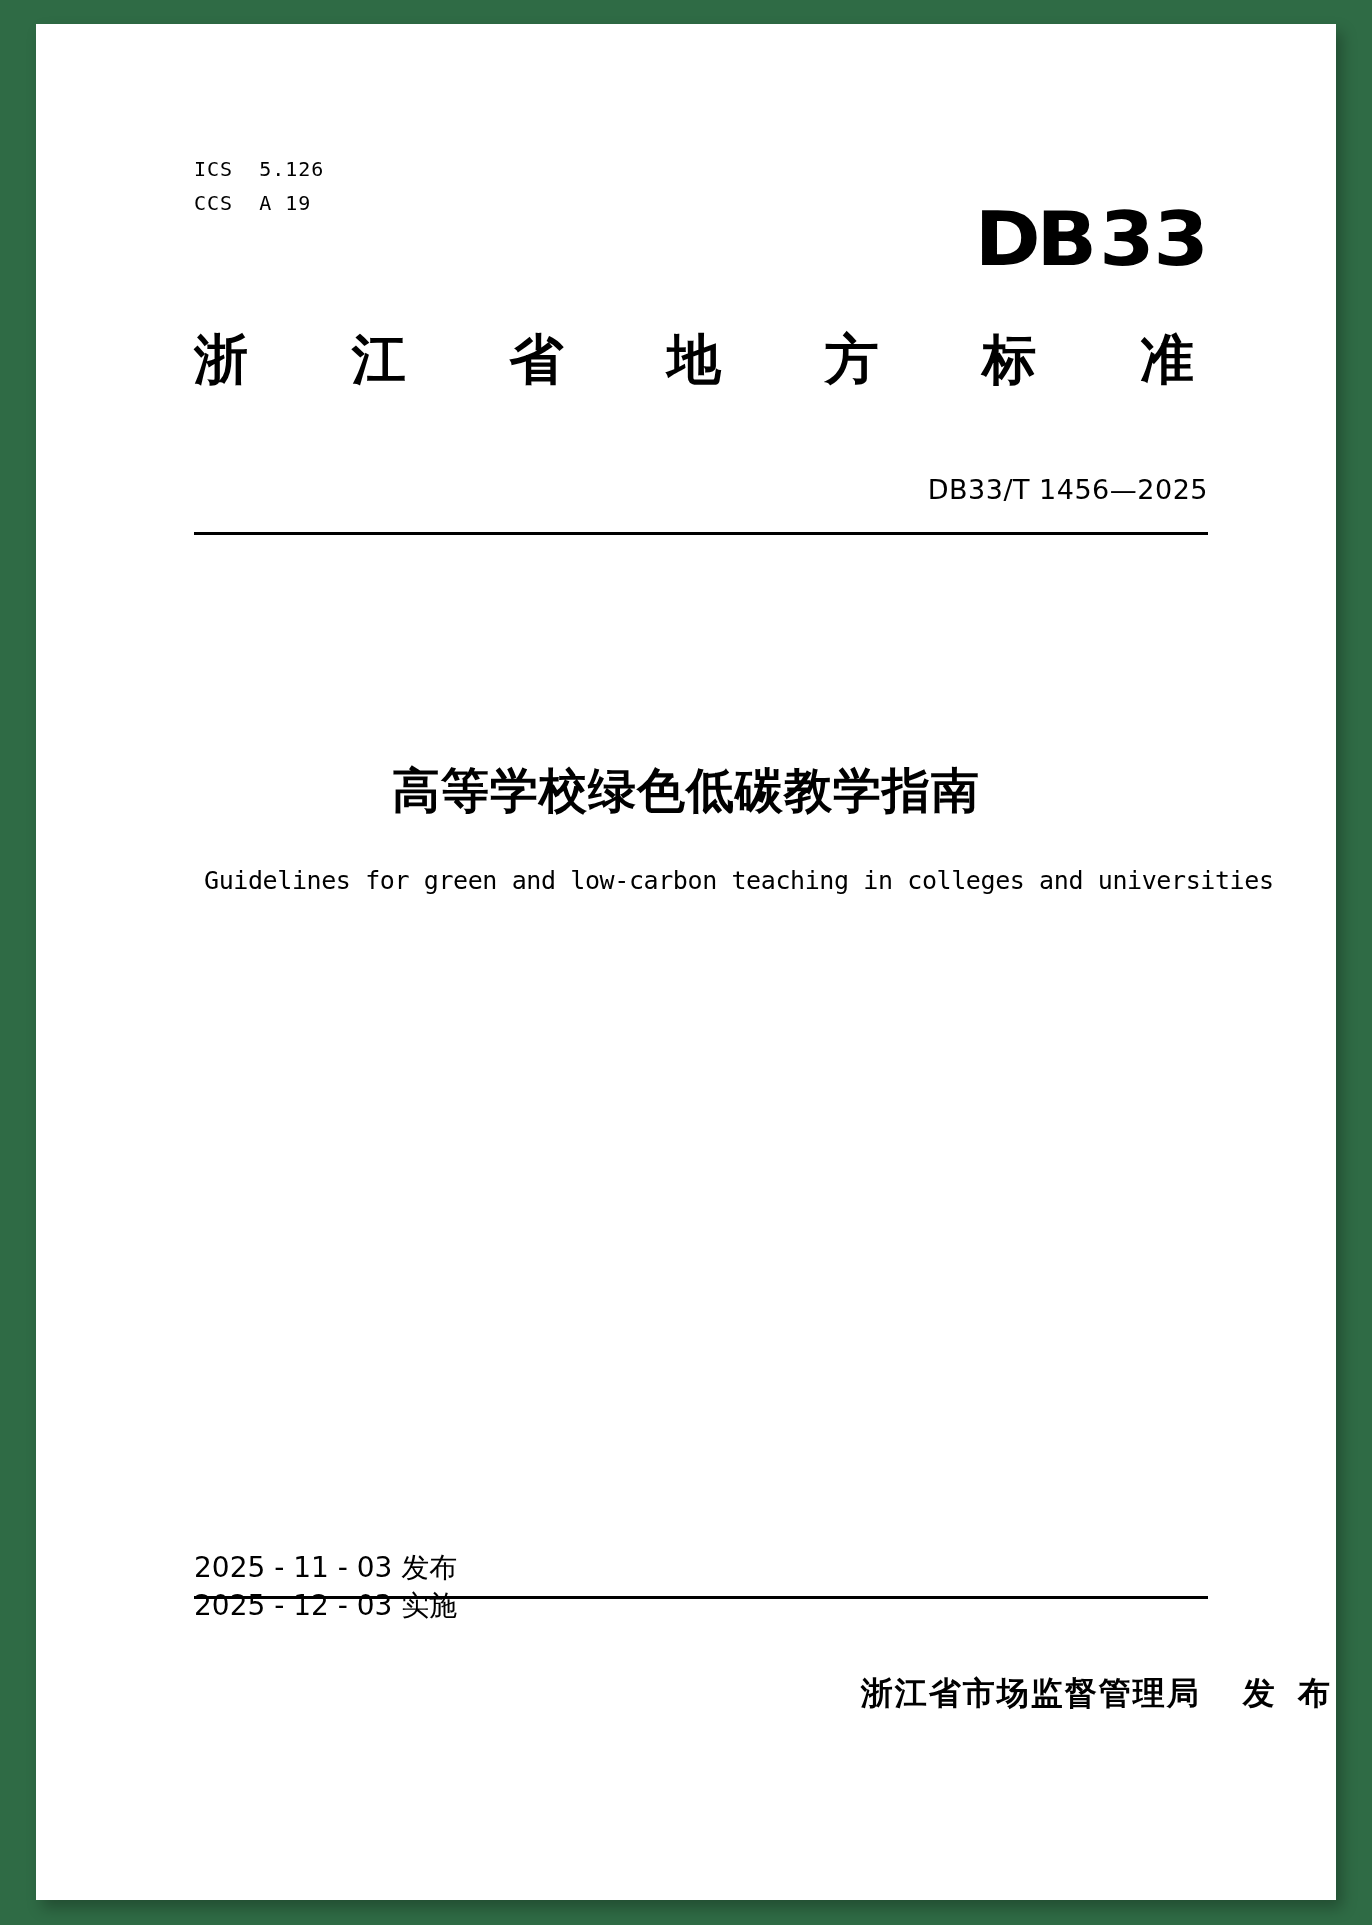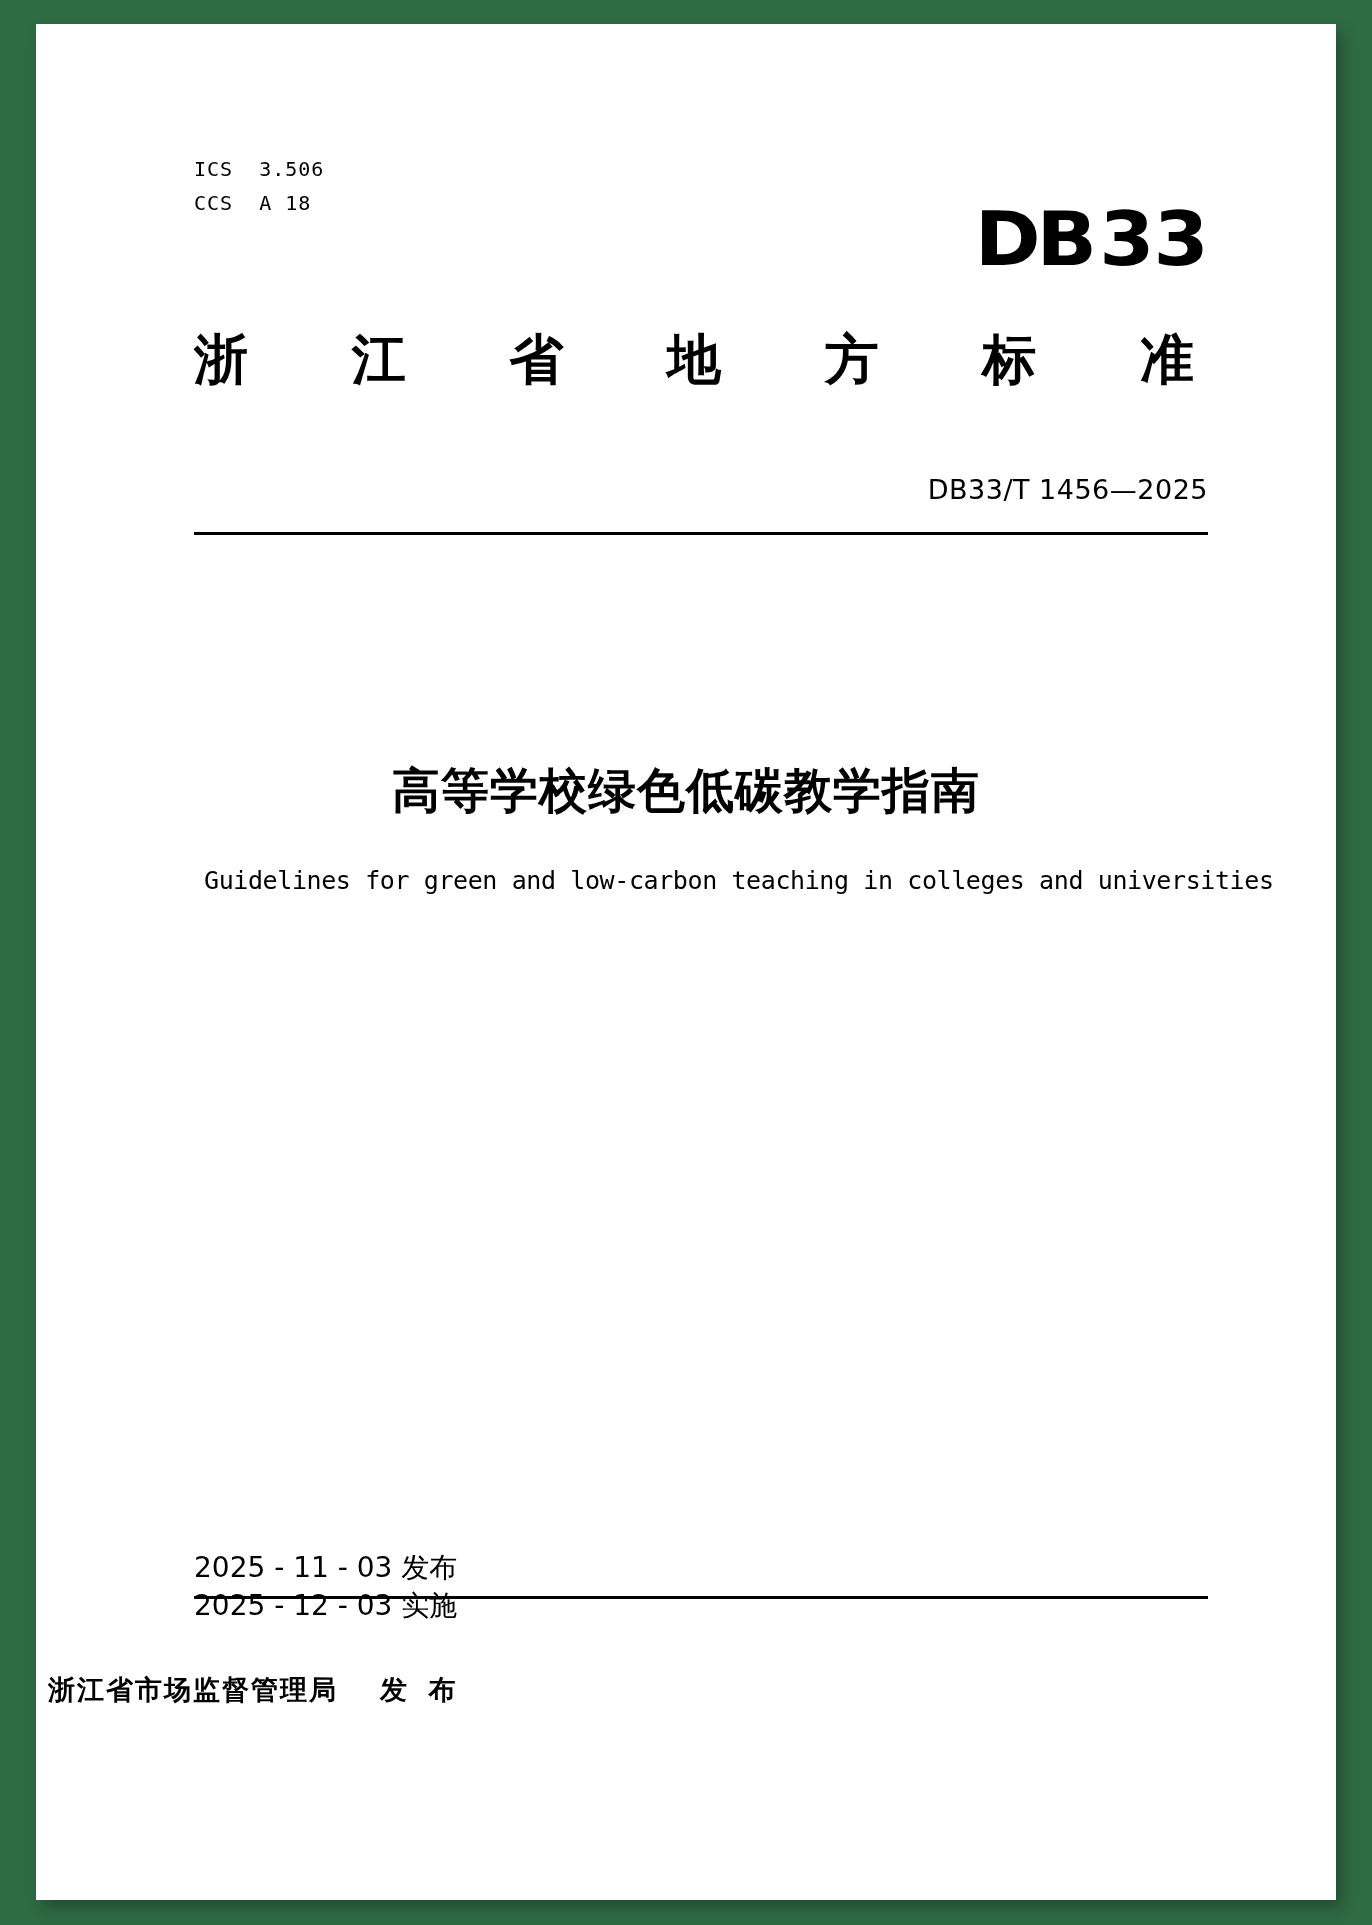--- a/index.html
+++ b/index.html
@@ -137,43 +137,43 @@
   .rule-bottom {
     position: absolute;
     left: 158px;
     right: 128px;
     top: 1572px;
     height: 3px;
     background: #000;
   }
   .issuer {
     position: absolute;
-    left: 12px;
+    left: 0;
     right: 0;
     top: 1648px;
-    text-align: left;
+    text-align: right;
     font-family: "DejaVu Sans", sans-serif;
     font-weight: bold;
-    font-size: 27px;
+    font-size: 32px;
     letter-spacing: 2px;
     color: #000;
   }
   .issuer .issuer-verb {
     margin-left: 42px;
     letter-spacing: 6px;
   }
 </style>
 </head>
 <body>
 
 <div class="page-wrap">
   <div class="page-inner">
 
-    <div class="ics-block"><span>ICS  3.506</span>
-<span>CCS  A 18</span></div>
+    <div class="ics-block"><span>ICS  5.126</span>
+<span>CCS  A 19</span></div>
 
     <div class="db-logo"><span class="db-part">DB</span><span>33</span></div>
 
     <div class="std-title">
       <span>浙</span>
       <span>江</span>
       <span>省</span>
       <span>地</span>
       <span>方</span>
       <span>标</span>

